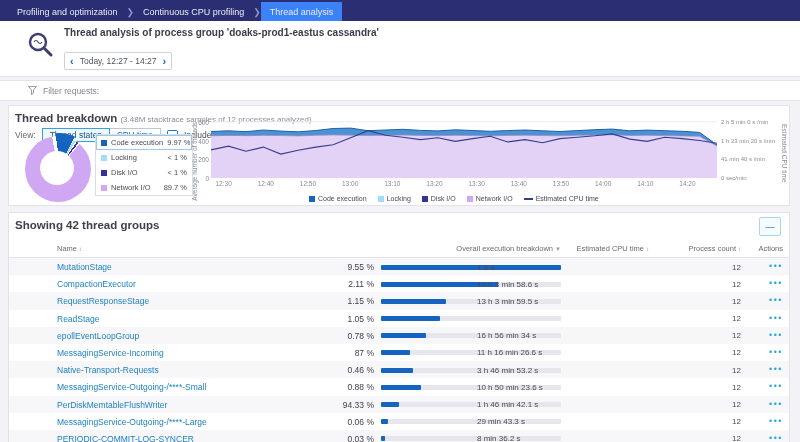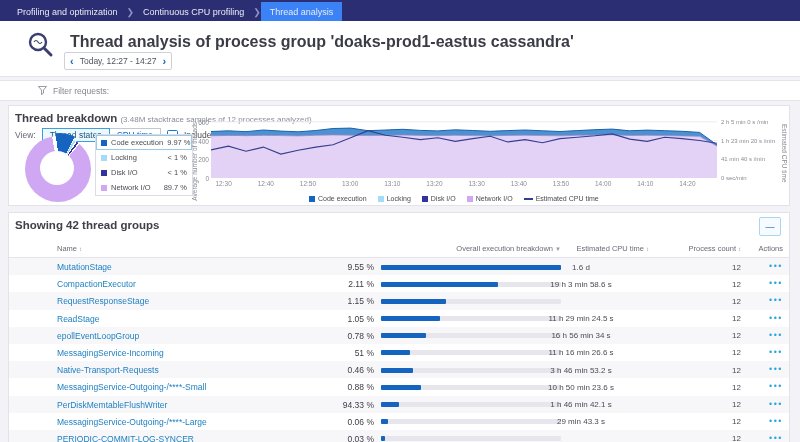--- a/index.html
+++ b/index.html
@@ -7,28 +7,28 @@
        color:#454650;overflow:hidden;position:relative;font-size:11px}
   
   .breadcrumb{position:absolute;top:0;left:0;right:0;height:24px;background:#2b2e72;
               display:flex;align-items:center;padding-left:8px}
   .crumb{color:#e9eaf6;font-size:9px;padding:0 9px;line-height:21px;cursor:pointer;white-space:nowrap}
   .crumb.active{background:#3b82f6}
   .crumb-sep{color:#8d90c9;font-size:9px}
   
   .header{position:absolute;top:21px;left:0;right:0;height:55px;background:#fff;border-bottom:1px solid #e4e4ea}
   .app-icon{position:absolute;left:26px;top:9px;width:30px;height:30px}
-  .page-title{position:absolute;left:64px;top:6px;margin:6px;font-size:16px;font-weight:700;color:#3b3c46}
+  .page-title{position:absolute;left:64px;top:6px;margin:0;font-size:10px;font-weight:700;color:#3b3c46}
   .timebar{position:absolute;left:64px;top:31px;height:16px;border:1px solid #ccd1da;border-radius:2px;
            display:inline-flex;align-items:center;gap:6px;padding:0 5px;background:#fff;font-size:8.5px;color:#51535d}
   .tchev{color:#1565c0;font-size:11px;line-height:14px;cursor:pointer;font-weight:700}
   
   .filterbar{position:absolute;top:80px;left:0;right:0;height:19px;background:#fff;
              border-top:1px solid #e3e3ea;border-bottom:1px solid #e3e3ea;
-             display:flex;align-items:center;gap:6px;padding-left:38px;font-size:8.5px;color:#85878f}
+             display:flex;align-items:center;gap:6px;padding-left:28px;font-size:8.5px;color:#85878f}
   
   .card{position:absolute;left:8px;width:782px;background:#fff;border:1px solid #e2e2ea;box-sizing:border-box}
   .card1{top:105px;height:101px}
   .card2{top:212px;height:287px;overflow:hidden}
   .card-title{position:absolute;left:6px;top:6px;font-size:11.5px;font-weight:700;color:#3f4048}
   .card-sub{font-size:8px;font-weight:400;color:#8b8d95}
   
   .viewrow{position:absolute;left:6px;top:22px;display:flex;align-items:center;gap:6px;font-size:8.5px;color:#66686f}
   .toggle{display:inline-flex}
   .tbtn{border:1px solid #bcc8d4;padding:1px 7px;color:#1565c0;cursor:pointer;background:#fff}
@@ -67,21 +67,21 @@
          font-size:7.5px;color:#6a6c74}
   .hcell{position:absolute;top:3px;cursor:pointer;white-space:nowrap}
   .sort{color:#9a9ca4;font-size:6px;margin-left:2px}
   .tbody{position:absolute;top:45px;left:0;right:0}
   .trow{position:relative;height:17.2px}
   .trow:nth-child(odd){background:#f7f7fa}
   .cname{position:absolute;left:48px;top:4px;color:#1c7fc0;font-size:8.5px;cursor:pointer;white-space:nowrap}
   .cpct{position:absolute;left:280px;width:85px;top:4px;text-align:right;font-size:8.5px;color:#3f4048}
   .cbar{position:absolute;left:372px;top:6.5px;width:180px;height:5px;background:#e6e6ec;border-radius:1px}
   .cbarf{display:block;height:5px;background:#1565c0;border-radius:1px}
-  .ccpu{position:absolute;left:492px;width:160px;top:4.5px;text-align:center;font-size:8px;color:#4a4c54}
+  .ccpu{position:absolute;left:468px;width:160px;top:4.5px;text-align:left;font-size:8px;color:#4a4c54}
   .ccount{position:absolute;left:640px;width:92px;top:4.5px;text-align:right;font-size:8px;color:#4a4c54}
   .cact{position:absolute;left:700px;width:74px;top:3px;text-align:right;color:#29a7e0;font-size:9px;letter-spacing:1.5px;cursor:pointer}
 </style>
 </head>
 <body>
 
 <div class="breadcrumb">
     <span class="crumb">Profiling and optimization</span>
     <span class="crumb-sep">❯</span>
     <span class="crumb">Continuous CPU profiling</span>
@@ -243,46 +243,46 @@
         <span class="ccpu">19 h 3 min 58.6 s</span>
         <span class="ccount">12</span>
         <span class="cact">•••</span>
       </div>
       <div class="trow">
         <span class="cname">RequestResponseStage</span>
         <span class="cpct">1.15 %</span>
         <span class="cbar">
           <span class="cbarf" style="width: 36%;"></span>
         </span>
+        <span class="ccpu">13 h 3 min 59.5 s</span>
         <span class="ccount">12</span>
         <span class="cact">•••</span>
       </div>
       <div class="trow">
         <span class="cname">ReadStage</span>
         <span class="cpct">1.05 %</span>
         <span class="cbar">
           <span class="cbarf" style="width: 33%;"></span>
         </span>
-        <span class="ccpu">11 h 29 min 24.5 s</span>
         <span class="ccount">12</span>
         <span class="cact">•••</span>
       </div>
       <div class="trow">
         <span class="cname">epollEventLoopGroup</span>
         <span class="cpct">0.78 %</span>
         <span class="cbar">
           <span class="cbarf" style="width: 25%;"></span>
         </span>
         <span class="ccpu">16 h 56 min 34 s</span>
         <span class="ccount">12</span>
         <span class="cact">•••</span>
       </div>
       <div class="trow">
         <span class="cname">MessagingService-Incoming</span>
-        <span class="cpct">51 %</span>
+        <span class="cpct">87 %</span>
         <span class="cbar">
           <span class="cbarf" style="width: 16%;"></span>
         </span>
         <span class="ccpu">11 h 16 min 26.6 s</span>
         <span class="ccount">12</span>
         <span class="cact">•••</span>
       </div>
       <div class="trow">
         <span class="cname">Native-Transport-Requests</span>
         <span class="cpct">0.46 %</span>
@@ -322,17 +322,18 @@
         <span class="ccpu">29 min 43.3 s</span>
         <span class="ccount">12</span>
         <span class="cact">•••</span>
       </div>
       <div class="trow">
         <span class="cname">PERIODIC-COMMIT-LOG-SYNCER</span>
         <span class="cpct">0.03 %</span>
         <span class="cbar">
           <span class="cbarf" style="width: 2%;"></span>
         </span>
+        <span class="ccpu">8 min 36.2 s</span>
         <span class="ccount">12</span>
         <span class="cact">•••</span>
       </div>
     </div>
 </div>
 
 </body></html>

